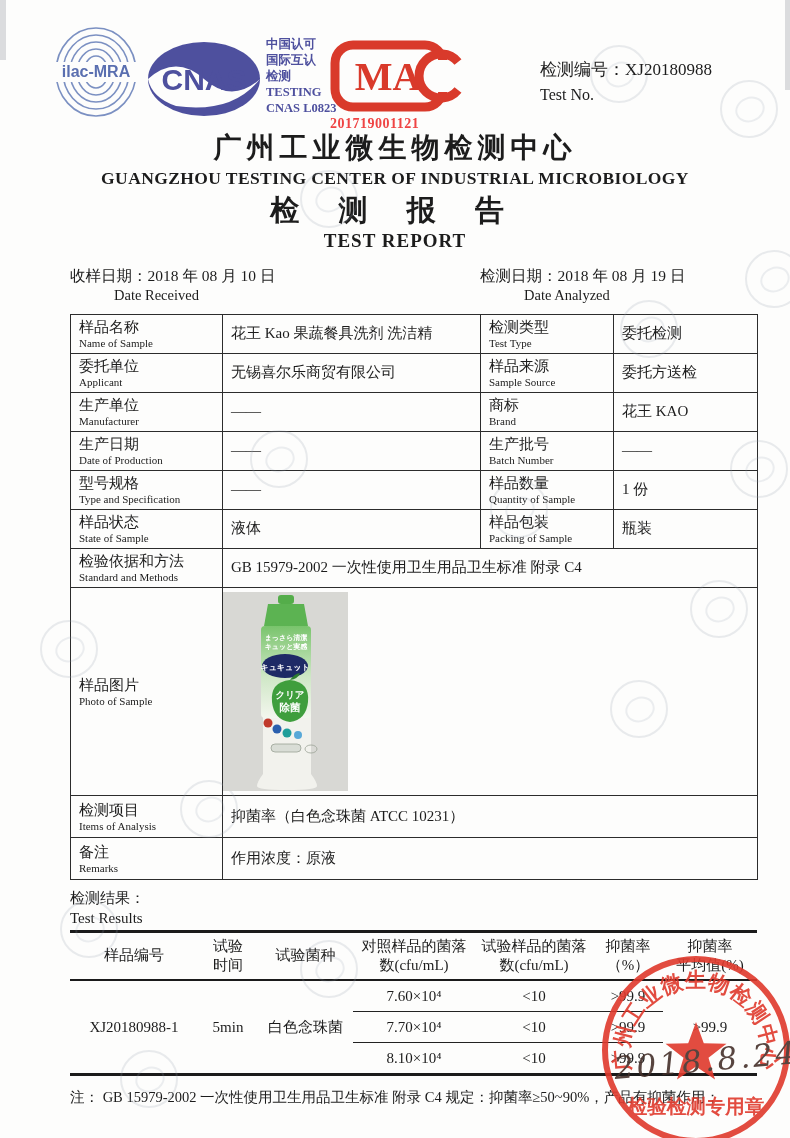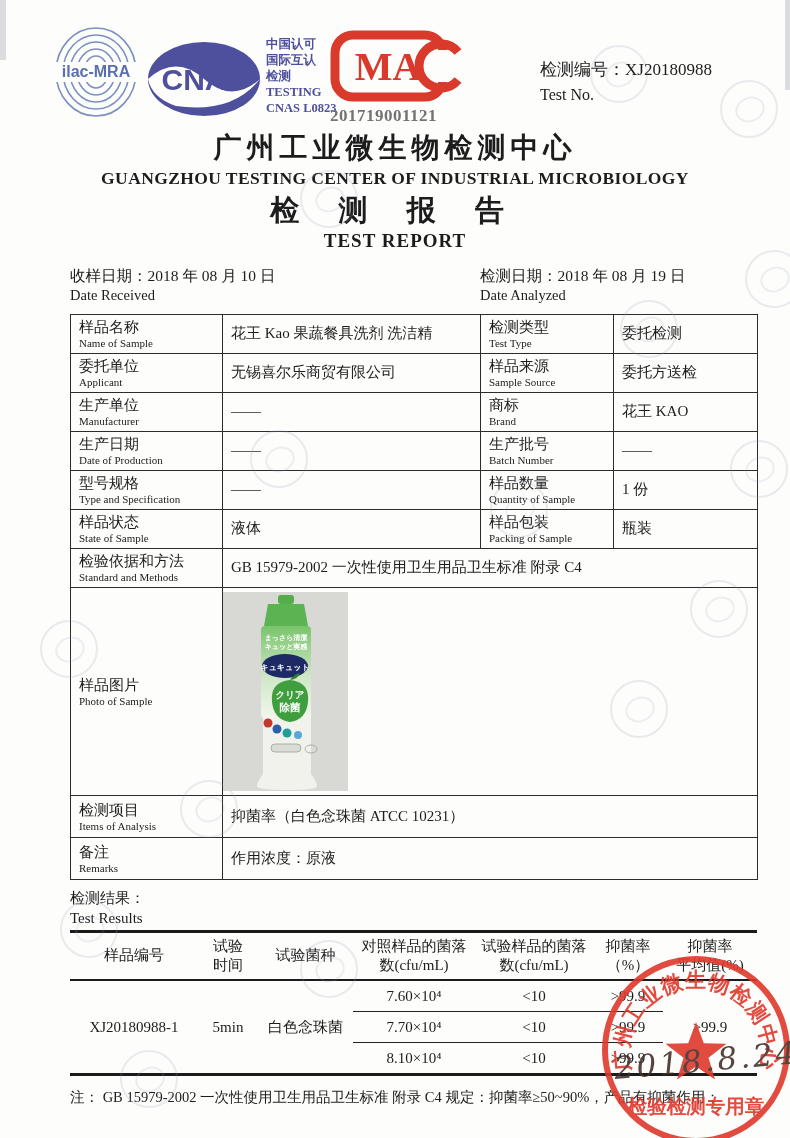--- a/index.html
+++ b/index.html
@@ -10,35 +10,35 @@
   }
   
   .wm{position:absolute; width:54px; height:54px; border:2px solid rgba(150,160,175,.20); border-radius:50%; pointer-events:none;}
   .wm::after{content:""; position:absolute; left:13px; top:15px; width:26px; height:21px; border:2px solid rgba(150,160,175,.17); border-radius:50%; transform:rotate(-22deg);}
   .edge{position:absolute; background:rgba(120,125,130,.25);}
 
   
   .hdr{position:relative; height:126px;}
   .logo{position:absolute;}
   .cnas-block{position:absolute; left:266px; top:36px; color:#4e509e; font-weight:bold; font-size:12.5px; line-height:1.28; font-family:"Liberation Serif","DejaVu Serif",serif;}
-  .cma-wrap{position:absolute; left:330px; top:30px; width:140px; text-align:left;}
-  .cma-num{color:#737373; font-weight:bold; font-size:17px; letter-spacing:.5px; margin-top:-2px;}
+  .cma-wrap{position:absolute; left:330px; top:40px; width:140px; text-align:left;}
+  .cma-num{color:#ef4444; font-weight:bold; font-size:14px; letter-spacing:.5px; margin-top:-2px;}
   .testno{position:absolute; left:540px; top:57px; font-size:17px; line-height:1.5;}
   .testno .en{font-size:16px;}
 
   
   .titleblock{text-align:center; margin-top:6px; line-height:1.15;}
   .t-zh{font-size:28px; font-weight:bold; letter-spacing:5px;}
   .t-en{font-size:17.5px; font-weight:bold; margin-top:4px; letter-spacing:.4px;}
   .t-rep-zh{font-size:29px; font-weight:bold; letter-spacing:16px; margin-top:6px;}
   .t-rep-en{font-size:19px; font-weight:bold; letter-spacing:1px; margin-top:2px;}
 
   
   .dates{position:relative; margin:14px 0 8px 70px; width:687px; height:40px; font-size:15.5px;}
-  .dates .en{font-size:14.5px;}
+  .dates .en{font-size:14.5px;margin-left:44px;}
   .d-left{position:absolute; left:0; top:0;}
   .d-right{position:absolute; left:410px; top:0;}
 
   
   table.info{border-collapse:collapse; margin-left:70px; width:687px; table-layout:fixed;}
   table.info td{border:1.4px solid #2c2c2c; padding:2px 8px; vertical-align:middle;}
   table.info .zh{font-size:15px;}
   table.info .en{font-size:11px;}
   table.info td.val{font-size:15px;}
   .r-std td{height:34px;}

